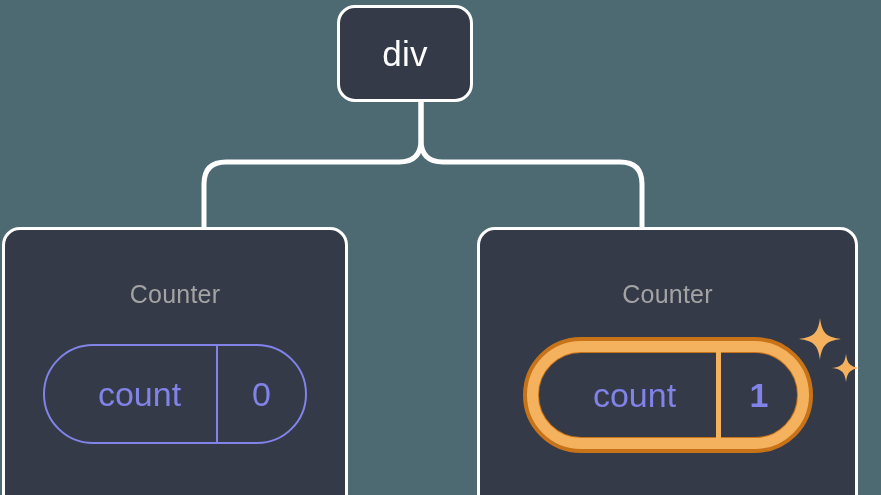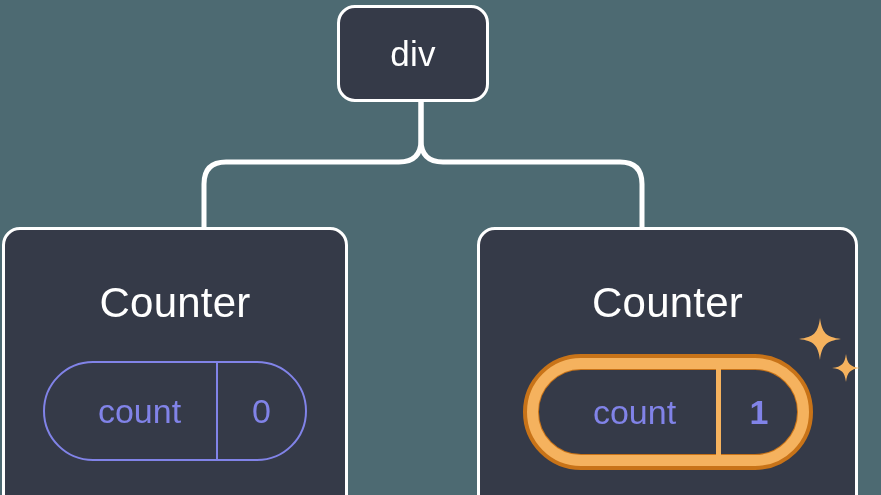--- a/index.html
+++ b/index.html
@@ -37,21 +37,21 @@
     position: absolute;
     box-sizing: border-box;
     background: #353a48;
     border: 3px solid #ffffff;
     border-radius: 18px;
   }
 
   .node-div {
     left: 337px;
     top: 5px;
-    width: 152px;
+    width: 136px;
     height: 97px;
     display: flex;
     align-items: center;
     justify-content: center;
   }
   .node-div .node-title {
     color: #ffffff;
     font-size: 35px;
     line-height: 1;
     letter-spacing: 0.2px;
@@ -61,22 +61,22 @@
     width: 346px;
     height: 290px;
     display: flex;
     flex-direction: column;
     align-items: center;
   }
   .node-counter-left  { left: 2px;   top: 227px; }
   .node-counter-right { left: 477px; top: 227px; width: 381px; }
 
   .node-title {
-    color: #ffffff;
-    font-size: 42px;
+    color: #a3a3a3;
+    font-size: 25px;
     line-height: 1;
     white-space: nowrap;
   }
   .node-counter .node-title {
     margin-top: 52px;
     letter-spacing: 0.2px;
   }
 
   
   .pill-wrap {

